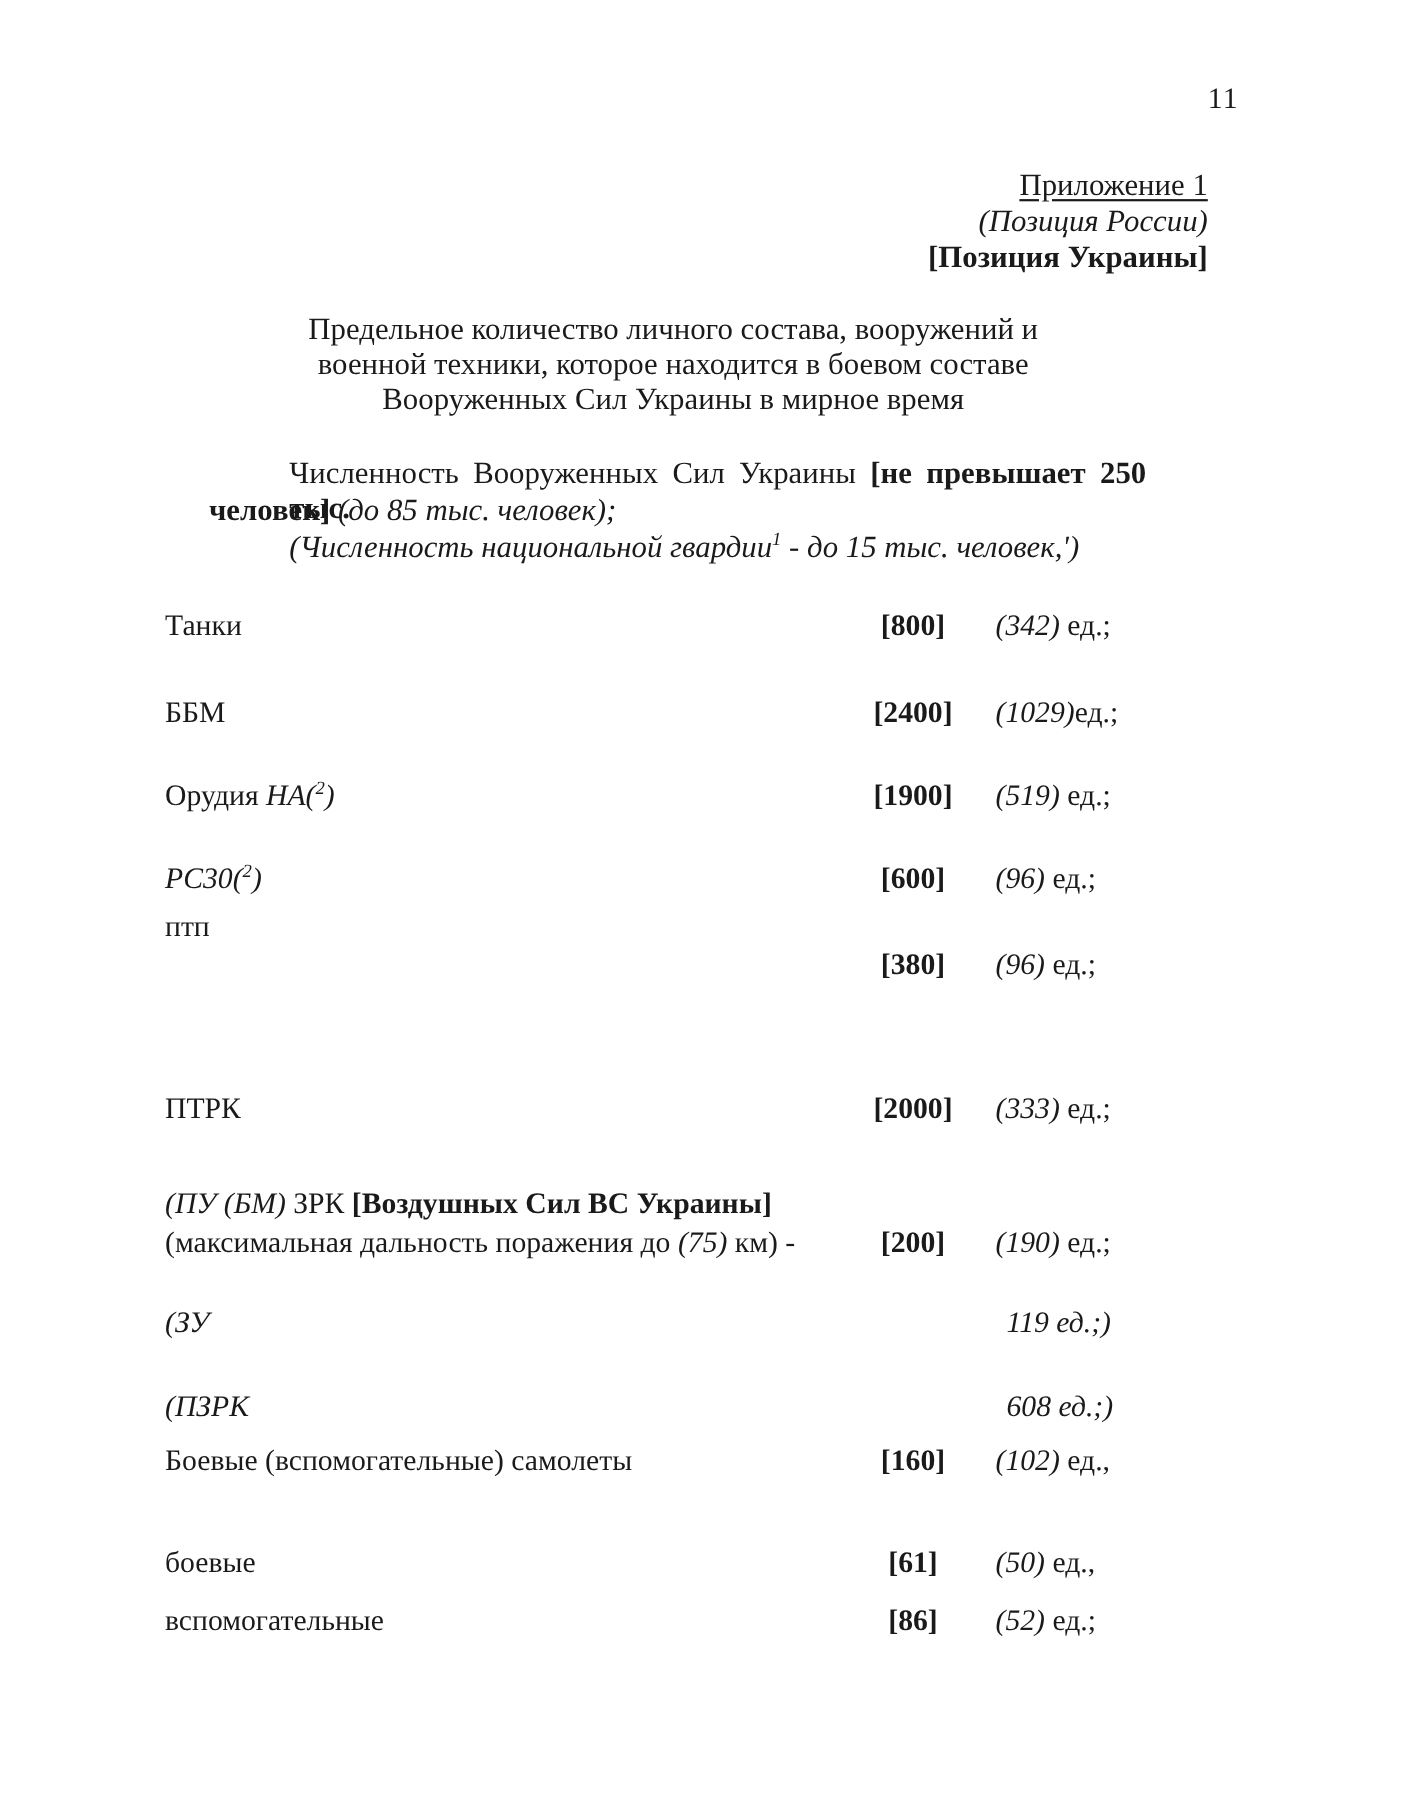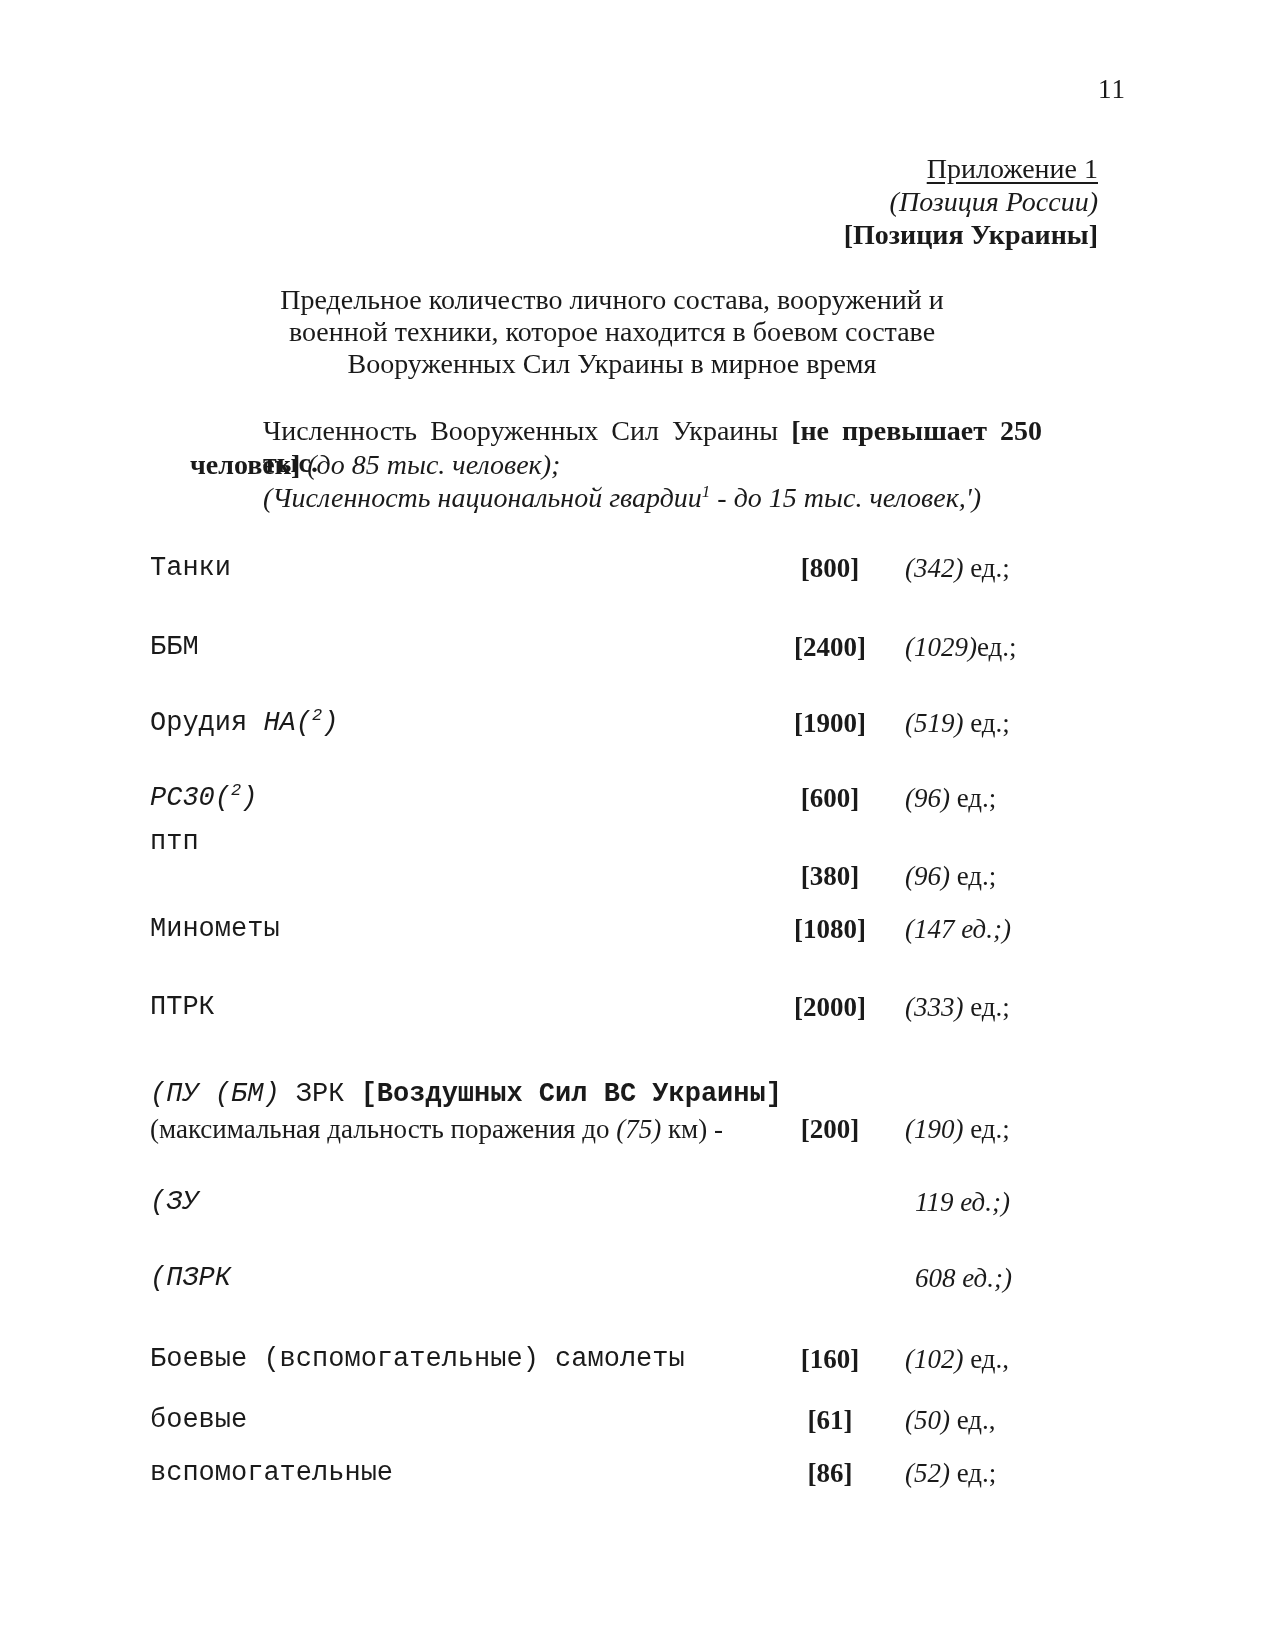--- a/index.html
+++ b/index.html
@@ -61,21 +61,21 @@
 
   .b  { font-weight: bold; }
   .i  { font-style: italic; }
   .sup {
     font-size: 17px;
     vertical-align: super;
     line-height: 0;
   }
 
   .row { position: absolute; left: 0; width: 1275px; height: 40px; }
-  .lbl  { position: absolute; left: 150px; top: 0; white-space: nowrap; font-size: 27px; font-family: Liberation Mono, monospace; }
+  .lbl  { position: absolute; left: 150px; top: 0; white-space: nowrap; font-size: 27px; }
   .val1 {
     position: absolute; left: 740px; top: 0; width: 180px;
     text-align: center; font-weight: bold; font-size: 27px; white-space: nowrap;
   }
   .val2 { position: absolute; left: 905px; top: 0; white-space: nowrap; font-size: 27px; }
   .val2 .i, .num-italic { font-style: italic; }
   .val2-shift { left: 915px; }
 
   .r1  { top: 553px; }
   .r2  { top: 632px; }
@@ -83,21 +83,21 @@
   .r4  { top: 783px; padding-left: 14px; }
   .r5  { top: 827px; height: 74px; }
   .r5 .val1, .r5 .val2 { top: 34px; }
   .r6  { top: 914px; }
   .r7  { top: 992px; }
   .r8  { top: 1079px; height: 76px; }
   .r8 .line2 { position: absolute; left: 150px; top: 35px; white-space: nowrap; font-size: 27px; }
   .r8 .val1, .r8 .val2 { top: 35px; }
   .r9  { top: 1187px; }
   .r10 { top: 1263px; }
-  .r11 { top: 1344px; }
+  .r11 { top: 1312px; }
   .r12 { top: 1360px; }
   .r13 { top: 1405px; }
   .r14 { top: 1458px; }
 </style>
 </head>
 <body>
 
 <div class="page">
 
   <div class="page-number">11</div>
@@ -143,25 +143,20 @@
     <span class="val1">[600]</span>
     <span class="val2"><span class="i">(96)</span><span> ед.;</span></span>
   </div>
 
   <div class="row r5">
     <span class="lbl">птп</span>
     <span class="val1">[380]</span>
     <span class="val2"><span class="i">(96)</span><span> ед.;</span></span>
   </div>
 
-  <div class="row r6">
-    <span class="lbl">Минометы</span>
-    <span class="val1">[1080]</span>
-    <span class="val2 num-italic">(147 ед.;)</span>
-  </div>
 
   <div class="row r7">
     <span class="lbl">ПТРК</span>
     <span class="val1">[2000]</span>
     <span class="val2"><span class="i">(333)</span><span> ед.;</span></span>
   </div>
 
   <div class="row r8">
     <span class="lbl"><span class="i">(ПУ (БМ) </span><span>ЗРК </span><span class="b">[Воздушных Сил ВС Украины]</span></span>
     <span class="line2"><span>(максимальная дальность поражения до </span><span class="i">(75)</span><span> км) -</span></span>

